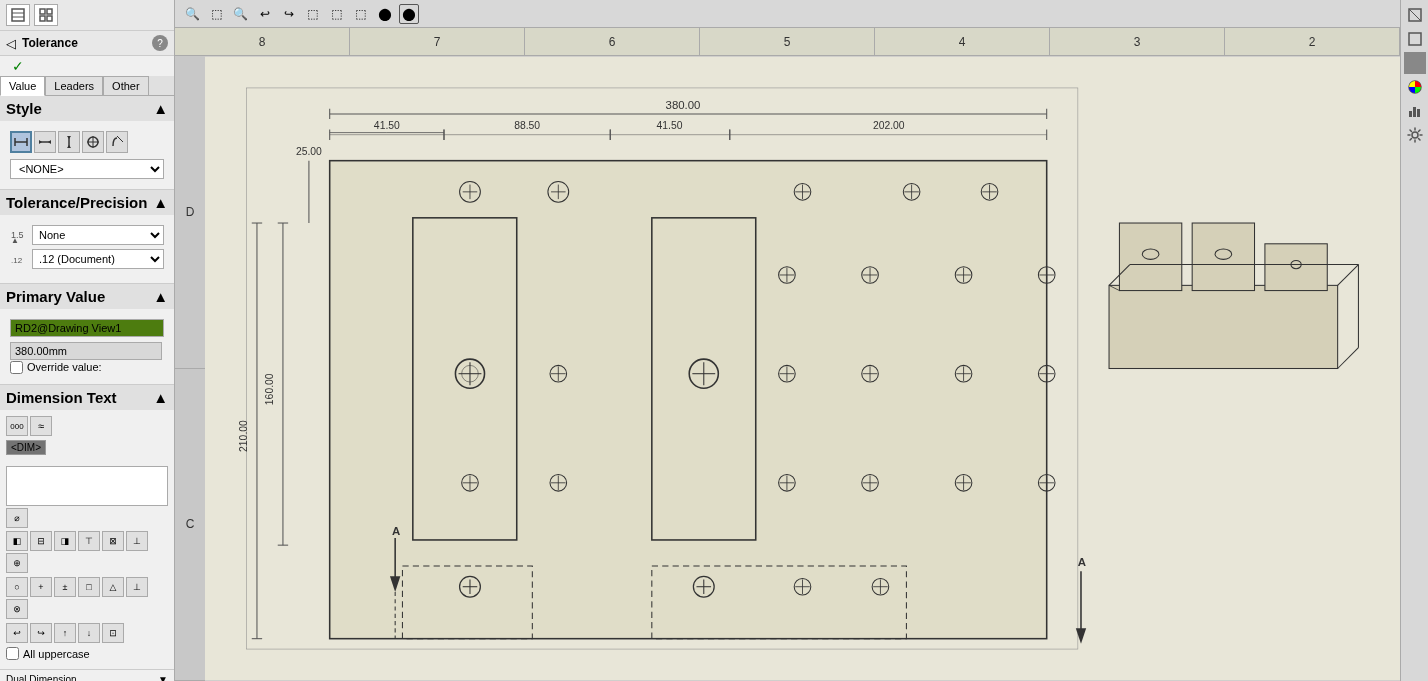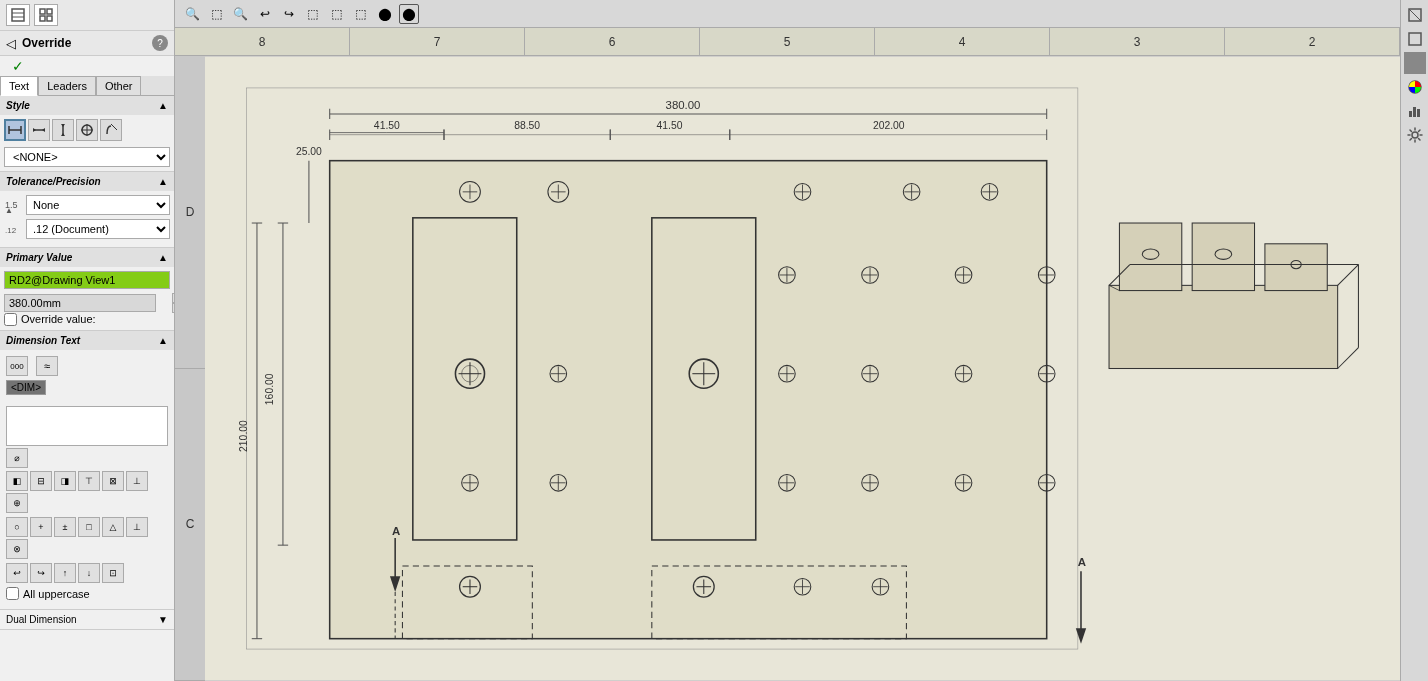--- a/index.html
+++ b/index.html
@@ -82,26 +82,25 @@
     }
 
     .section-header {
       display: flex;
       align-items: flex-start;
       justify-content: space-between;
       padding: 4px 6px;
       background: #e0e0e0;
       cursor: pointer;
       font-weight: bold;
-      font-size: 10px;
-      font-style: italic;
+      font-size: 15px;
     }
 
     .section-content {
-      padding: 4px;
+      padding: 10px;
       background: #f0f0f0;
     }
 
     .style-icons {
       display: flex;
       gap: 2px;
       margin-bottom: 6px;
     }
 
     .style-icon-btn {
@@ -144,21 +143,21 @@
       font-size: 11px;
       padding: 2px;
       background: #fff;
       border: 1px solid #aaa;
     }
 
     .primary-val-input {
       width: 100%;
       font-size: 11px;
       padding: 2px 4px;
-      background: #84cc16;
+      background: #4d7c0f;
       border: 1px solid #aaa;
       margin-bottom: 4px;
     }
 
     .primary-val-num-row {
       display: flex;
       align-items: center;
       gap: 16px;
       margin-bottom: 0;
     }
@@ -377,34 +376,34 @@
           <rect x="8" y="1" width="5" height="5" fill="none" stroke="#555" stroke-width="1.5"></rect>
           <rect x="1" y="8" width="5" height="5" fill="none" stroke="#555" stroke-width="1.5"></rect>
           <rect x="8" y="8" width="5" height="5" fill="none" stroke="#555" stroke-width="1.5"></rect>
         </svg>
     </div>
   </div>
 
   <div class="panel-title-row">
     <div style="display:flex; align-items:center; gap:6px;">
       <span style="font-size:13px; cursor:pointer;">◁</span>
-      <span class="panel-title">Override</span>
+      <span class="panel-title">Tolerance</span>
     </div>
     <div style="display:flex; align-items:center; gap:4px;">
       <span style="width:16px;height:16px;border-radius:50%;background:#888;color:#fff;font-size:10px;display:flex;align-items:center;justify-content:center;cursor:pointer;">?</span>
     </div>
   </div>
 
   <div style="padding: 2px 6px;">
     <span class="check-accept">✓</span>
   </div>
 
   <div class="tabs-row">
     <div class="tab active">
-      <span>Text</span>
+      <span>Value</span>
     </div>
     <div class="tab">
       <span>Leaders</span>
     </div>
     <div class="tab">
       <span>Other</span>
     </div>
   </div>
 
   <div class="section">
@@ -505,21 +504,21 @@
       </div>
     </div>
   </div>
 
   <div class="section">
     <div class="section-header">
       <span>Dimension Text</span>
       <span>▲</span>
     </div>
     <div class="dim-text-section">
-      <div style="display:flex; gap:8px; align-items:flex-start; margin-bottom:4px;">
+      <div style="display:flex; gap:2px; align-items:flex-start; margin-bottom:4px;">
         <div class="dim-icon-btn" style="font-size:8px;">000</div>
         <div class="dim-icon-btn" style="font-size:11px;">≈</div>
       </div>
       <div class="dim-tag">&lt;DIM&gt;</div>
       <textarea class="dim-text-area" style=""></textarea>
       <div style="display:flex; gap:2px; margin-bottom:3px;">
         <div class="dim-icon-btn">⌀</div>
       </div>
       <div class="dim-icons-row">
         <div class="dim-icon-btn">◧</div>

